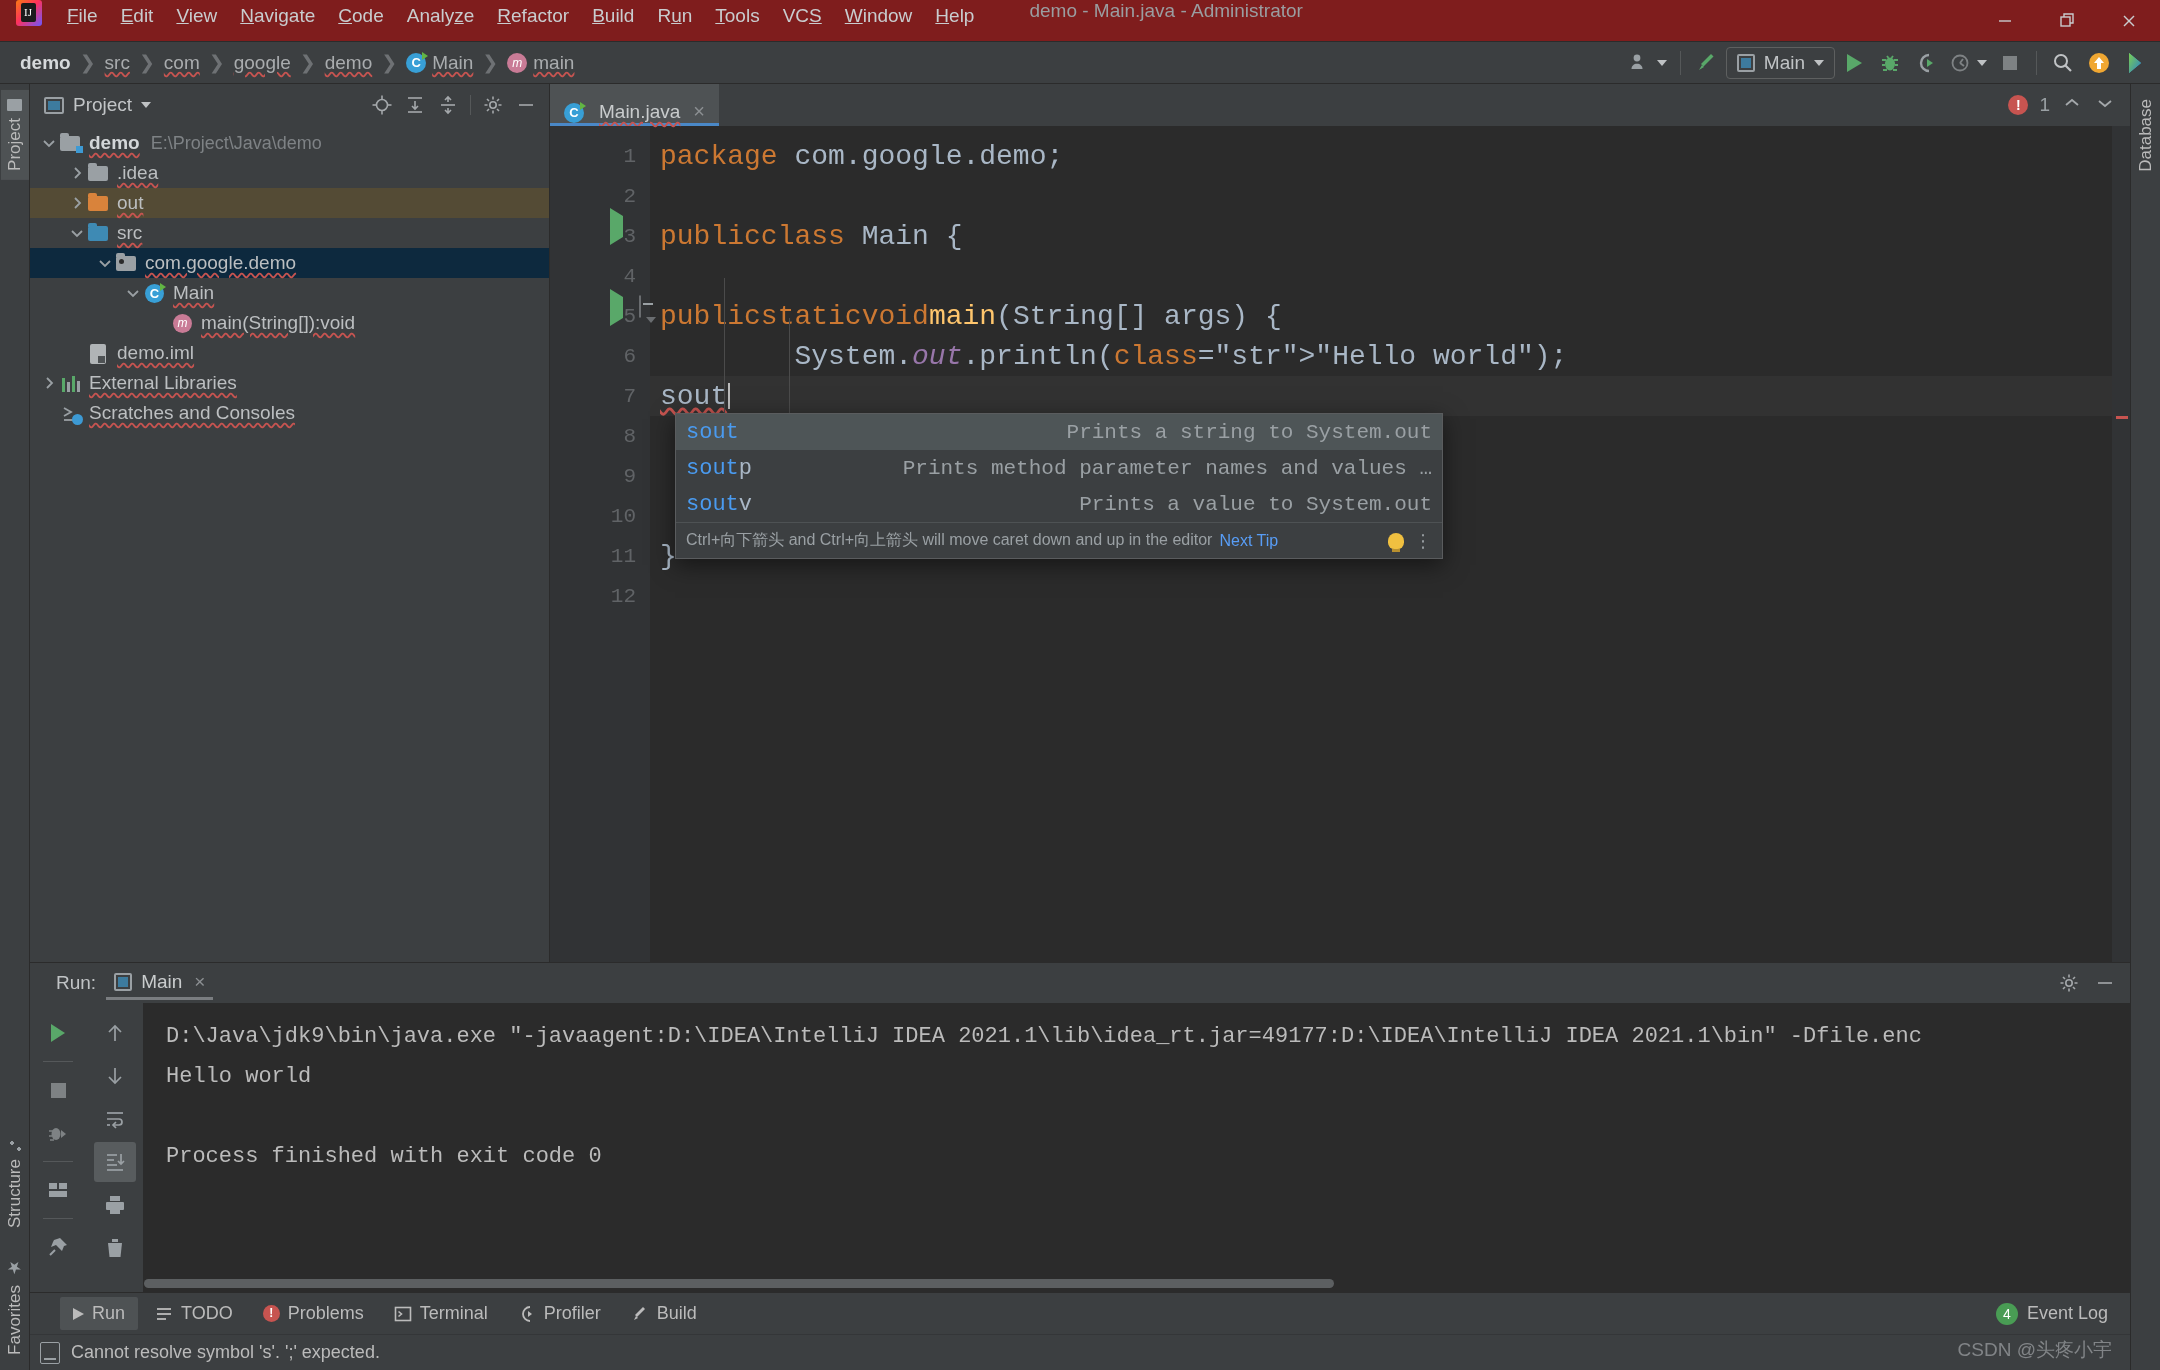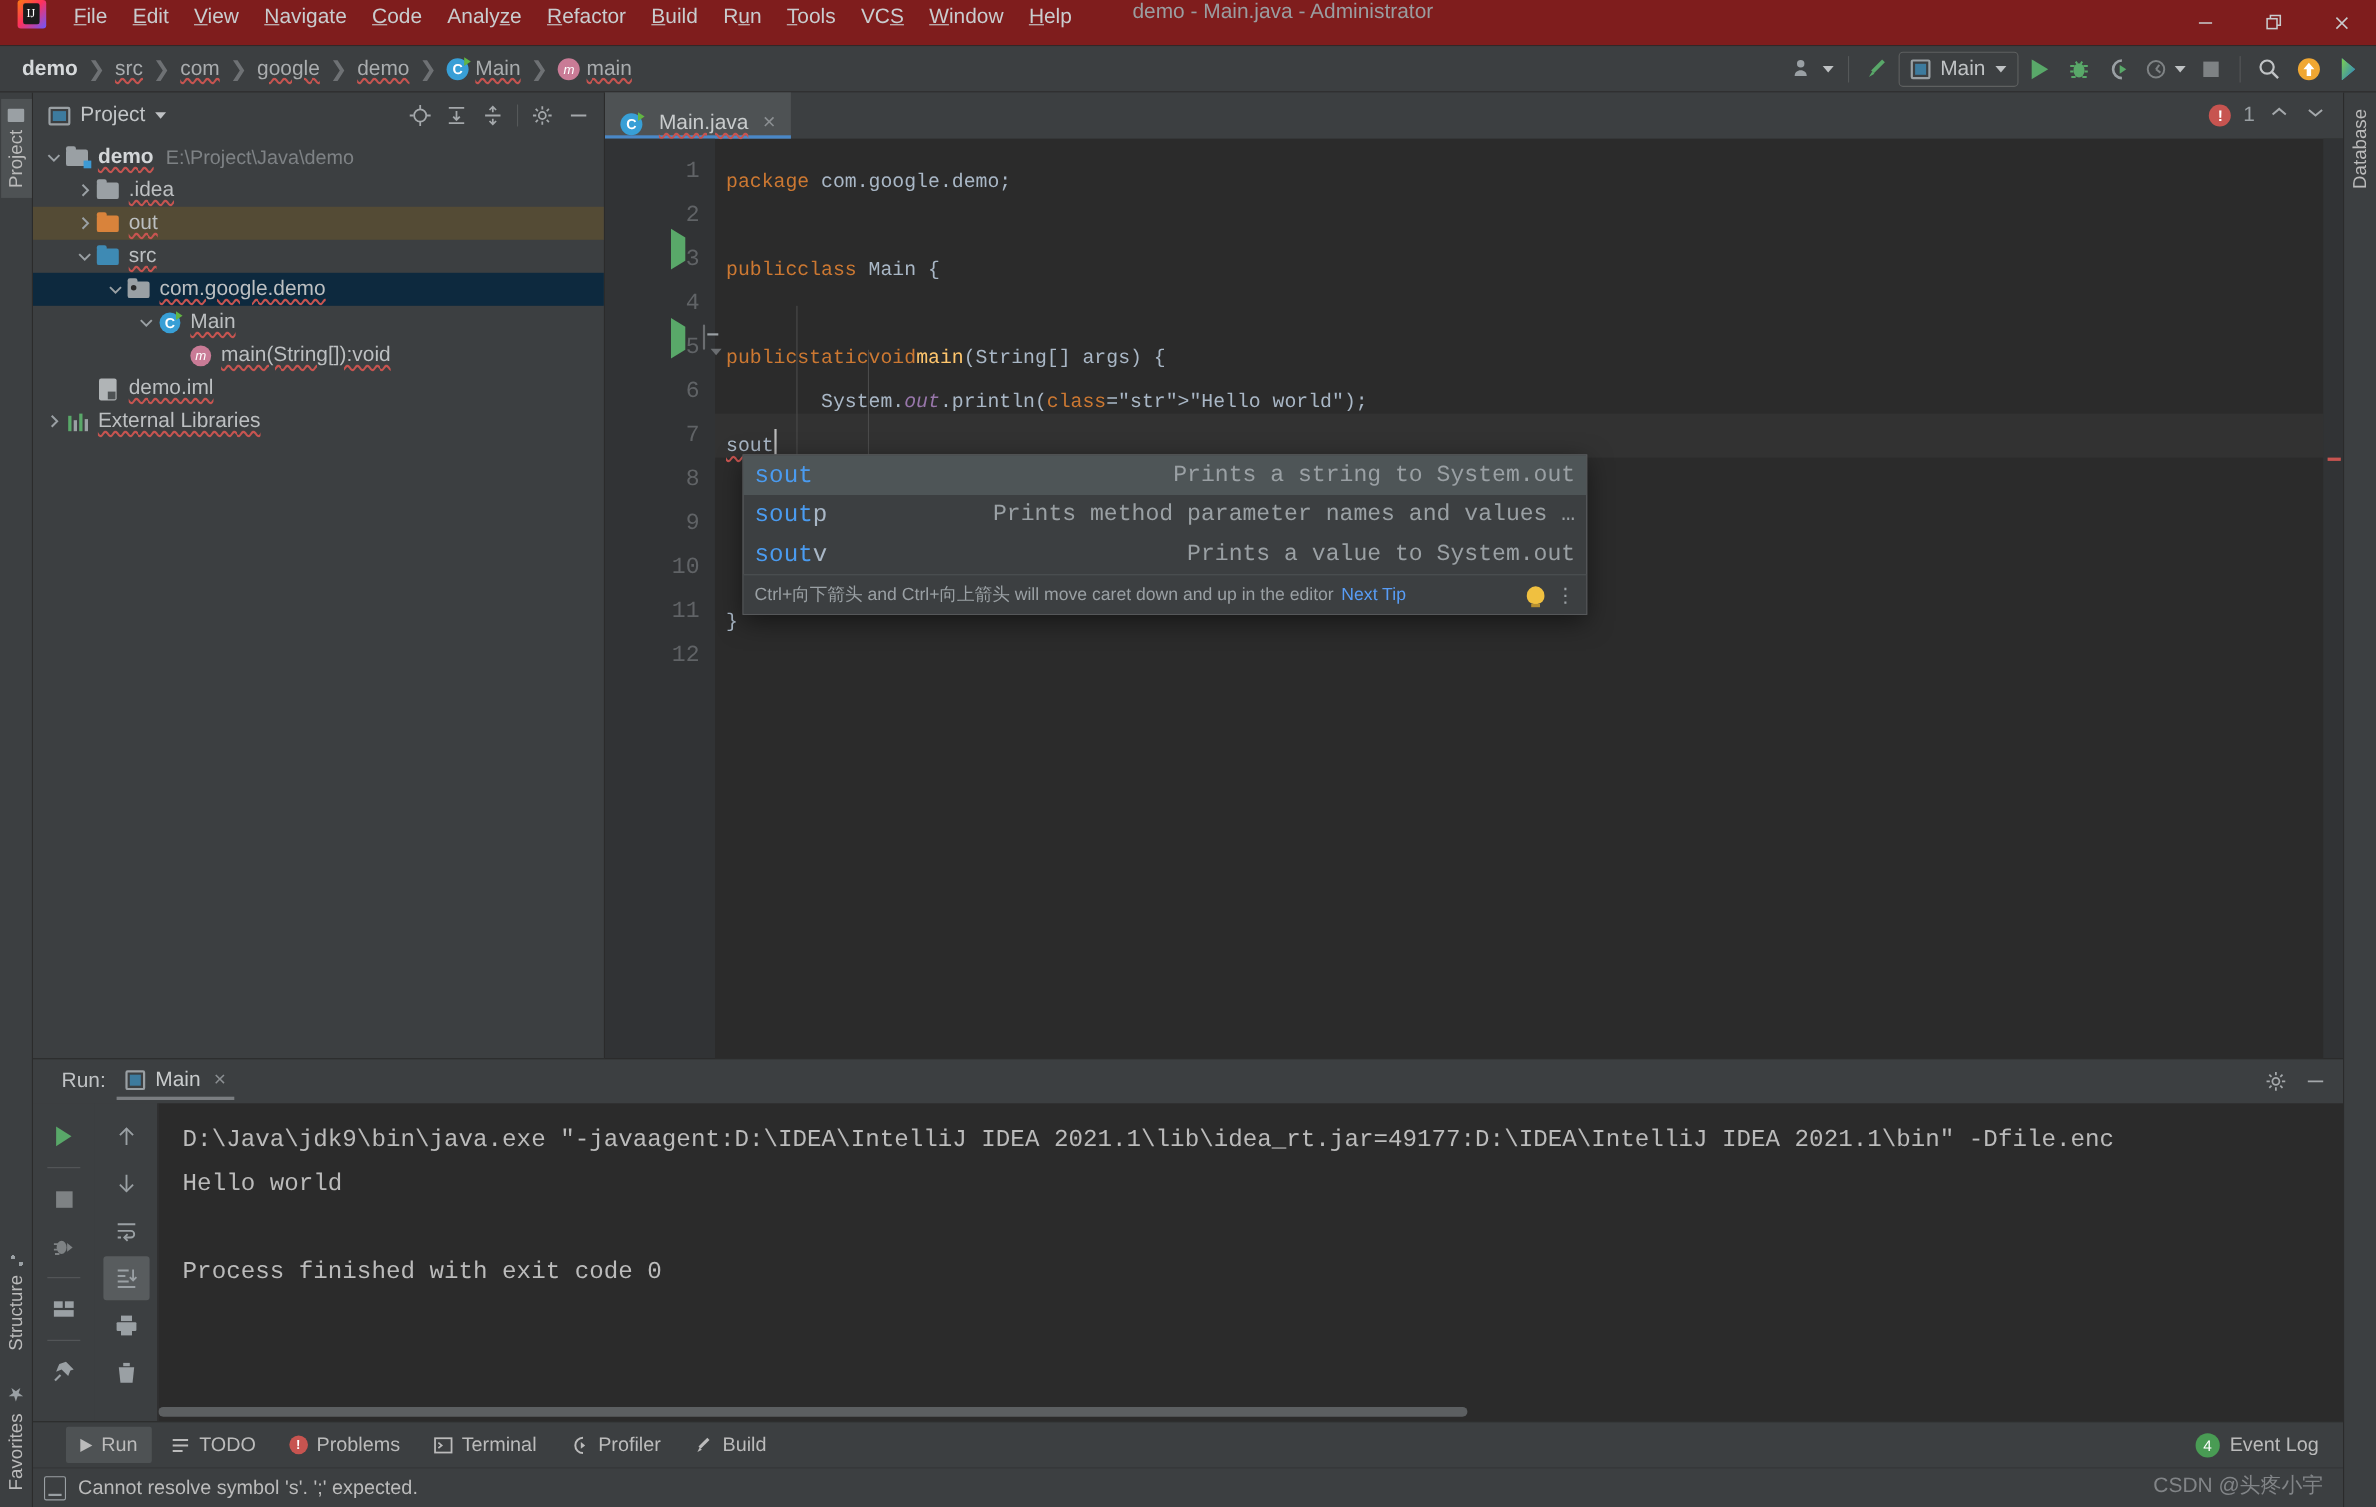--- a/index.html
+++ b/index.html
@@ -126,22 +126,22 @@
   .gutter { width:100px; background:#313335; flex:none; padding-top:10px; position:relative;}
   .gln { height:40px; display:flex; align-items:center; justify-content:flex-end; padding-right:14px;
          color:#606366; font-family:"Liberation Mono", monospace; font-size:21px;}
   .gmark { position:absolute; left:60px; }
   .grun { width:0;height:0;border-left:13px solid #59a869;border-top:8px solid transparent;border-bottom:8px solid transparent;}
   .gfold { width:18px;height:18px;border:1.5px solid #6a6d70; border-radius:2px; position:relative; background:#313335;}
   .gfold::after{content:"";position:absolute;left:3px;top:7px;width:10px;height:2px;background:#9aa0a4;}
   .gfold::before{content:"";position:absolute;left:6px;bottom:-6px;width:0;height:0;border-left:5px solid transparent;border-right:5px solid transparent;border-top:6px solid #6a6d70;}
 
   .codebox { flex:1; position:relative; padding-top:10px; overflow:hidden; }
-  .cline { height:40px; display:flex; align-items:flex-end; white-space:pre;
-           font-family:"Liberation Mono", monospace; font-size:18px; color:#a9b7c6; padding-left:10px;}
+  .cline { height:40px; display:flex; align-items:center; white-space:pre;
+           font-family:"Liberation Mono", monospace; font-size:28px; color:#a9b7c6; padding-left:10px;}
   .cline.cur { background:#323232; }
   .guide { position:absolute; width:1px; background:#4b4b4b; }
   .kw{color:#cc7832;} .fld{color:#9876aa;font-style:italic;}
   .mth{color:#ffc66d;}
   .caret-bar{display:inline-block;width:2px;height:26px;background:#bbbbbb;vertical-align:middle;margin-left:1px;}
   .err-sq{ text-decoration: underline; text-decoration-style: wavy; text-decoration-color:#c75450; text-underline-offset:4px;}
   .stripe{position:absolute;right:0;top:0;width:18px;height:100%;background:#313335;}
   .stripe .mk{position:absolute;right:2px;width:12px;height:3px;background:#c75450;}
 
   
@@ -513,20 +513,31 @@
                 <span class="ti">
                   <span class="libs">
                     <i style="height:14px;background:#59a869"></i>
                     <i style="height:10px;background:#9aa0a4"></i>
                     <i style="height:16px;background:#59a869"></i>
                     <i style="height:11px;background:#9aa0a4"></i>
                   </span>
                 </span>
                 <span class="tlabel sqwav">External Libraries</span>
               </div>
+              <div class="trow" style="padding-left: 8px;">
+                <span class="tarrow"></span>
+                <span class="ti">
+                  <span class="scr"><svg width="18" height="18" viewBox="0 0 18 18">
+                      <path d="M3 3l7 4-7 4" stroke="#9aa0a4" fill="none" stroke-width="1.8"></path>
+                      <line x1="3" y1="15" x2="12" y2="15" stroke="#9aa0a4" stroke-width="1.8"></line>
+                    </svg></span>
+                  <span class="clock"></span>
+                </span>
+                <span class="tlabel sqwav">Scratches and Consoles</span>
+              </div>
             </div>
         </div>
 
         <div class="editor">
           <div class="tabbar">
             <div class="etab">
               <span class="cicon c-class"></span>
               <span class="nm sqwav">Main.java</span>
               <span class="x">×</span>
             </div>

